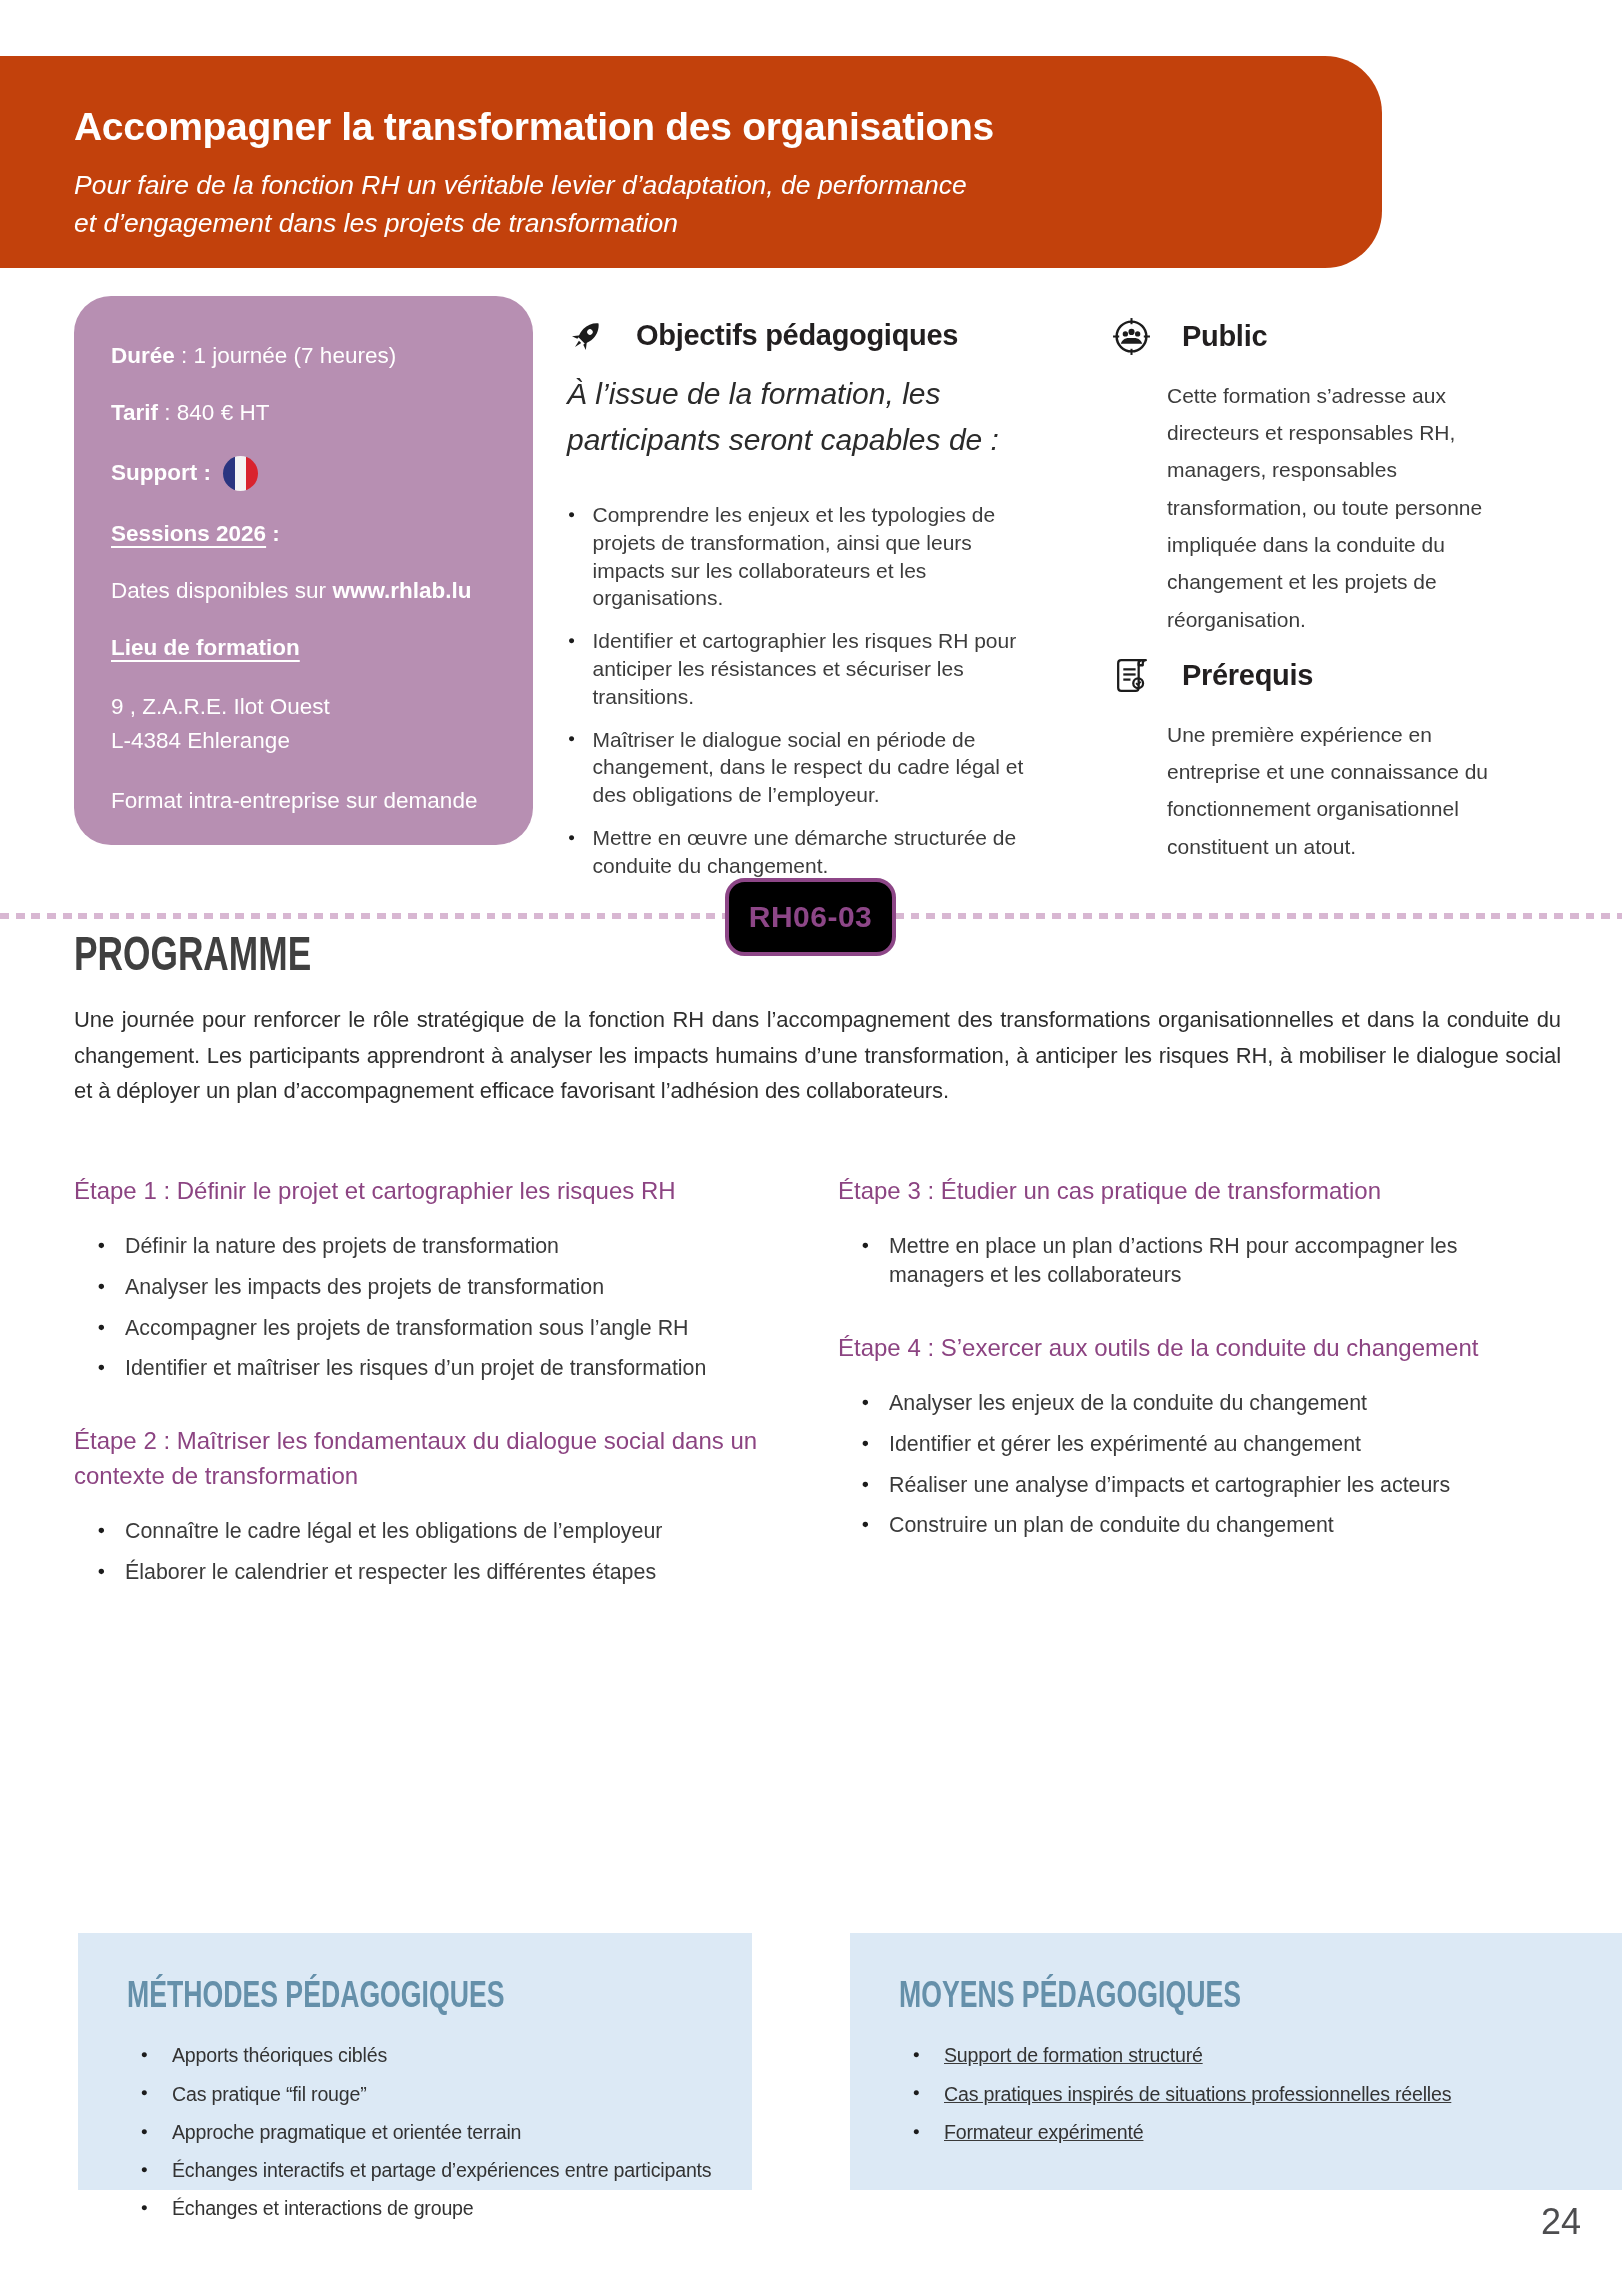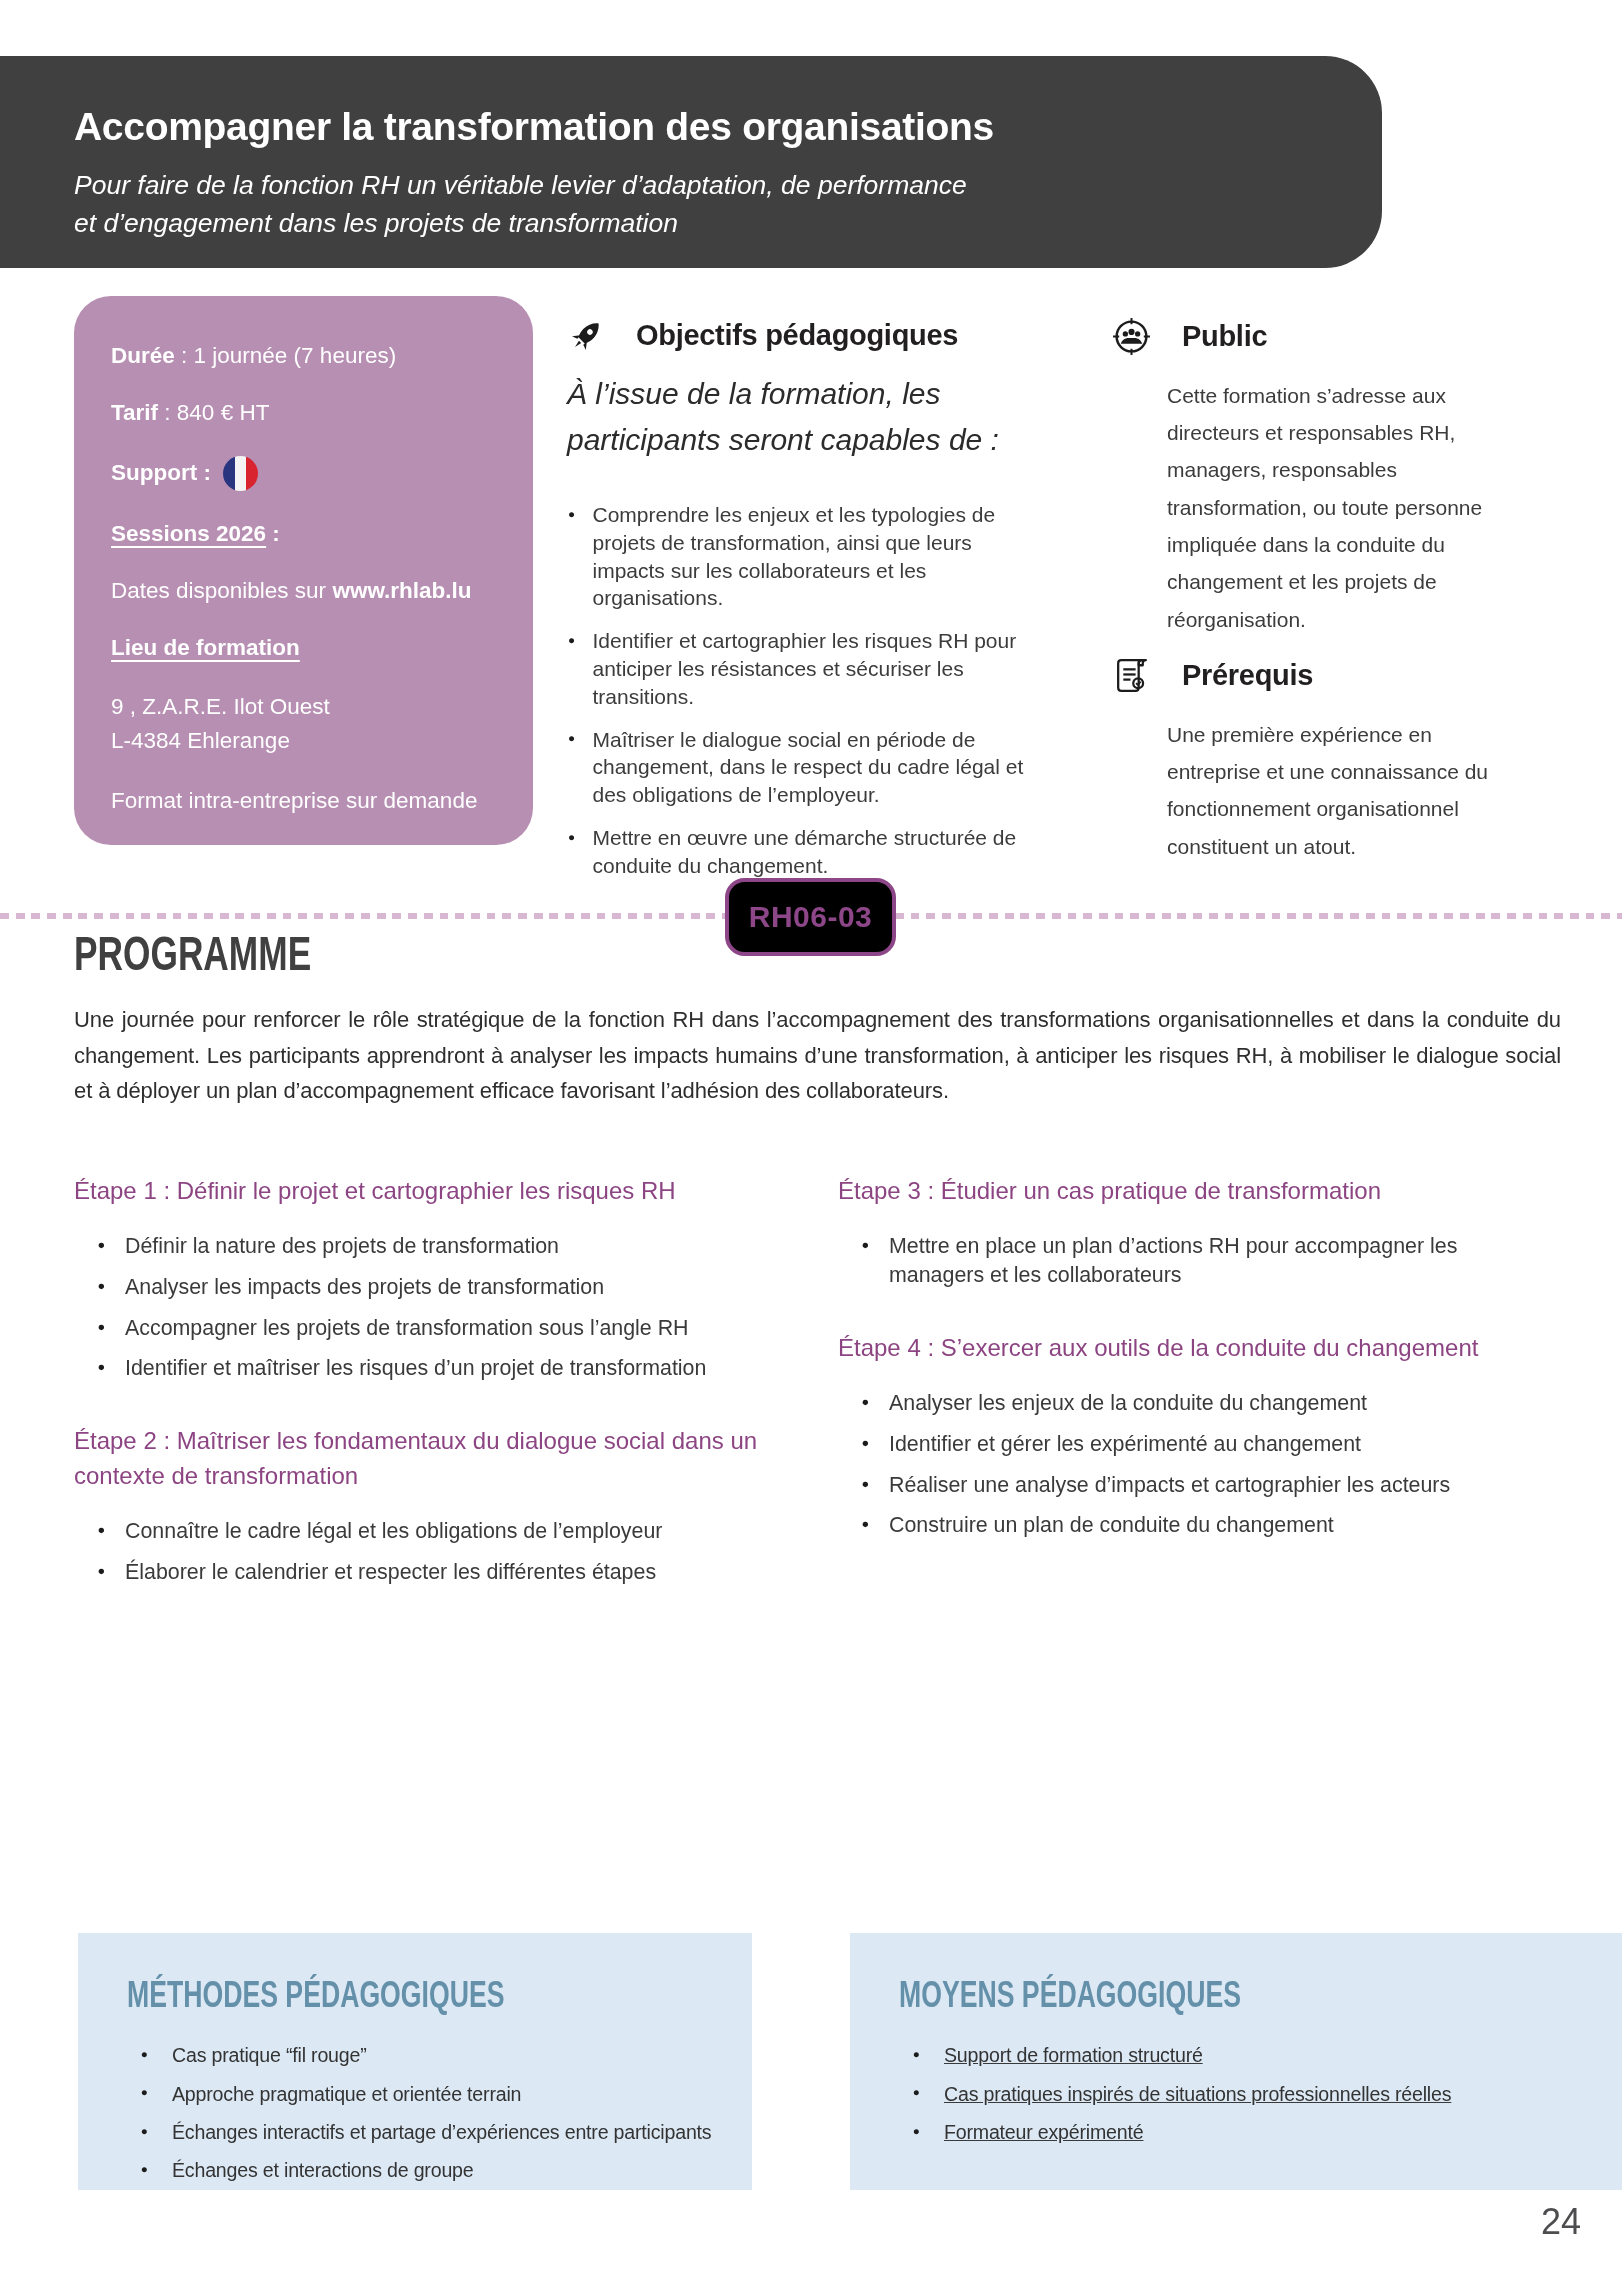--- a/index.html
+++ b/index.html
@@ -4,21 +4,21 @@
 <style>
   * { margin:0; padding:0; box-sizing:border-box; }
   html,body { background:#ffffff; }
   .page {
     position:relative; width:1622px; height:2294px; background:#ffffff;
     font-family:"Liberation Sans", sans-serif; color:#3a3a3a; overflow:hidden;
   }
   
   .header {
     position:absolute; left:0; top:56px; width:1382px; height:212px;
-    background:#404040; border-radius:0 57px 57px 0;
+    background:#c2410c; border-radius:0 57px 57px 0;
   }
   .header-title {
     position:absolute; left:74px; top:49px; color:#ffffff;
     font-size:39px; font-weight:700; letter-spacing:-0.3px;
   }
   .header-subtitle {
     position:absolute; left:74px; top:110px; color:#ffffff;
     font-size:26.5px; font-style:italic; line-height:38px; font-weight:400;
   }
   
@@ -246,20 +246,21 @@
         <li>Construire un plan de conduite du changement</li>
       </ul>
     </div>
   </div>
 
   <div class="bluebox box-methodes">
     <div class="bluebox-title">
       <span class="cond" style="transform:scaleX(0.74);">MÉTHODES PÉDAGOGIQUES</span>
     </div>
     <ul>
+      <li>Apports théoriques ciblés</li>
       <li>Cas pratique “fil rouge”</li>
       <li>Approche pragmatique et orientée terrain</li>
       <li>Échanges interactifs et partage d’expériences entre participants</li>
       <li>Échanges et interactions de groupe</li>
     </ul>
   </div>
 
   <div class="bluebox box-moyens">
     <div class="bluebox-title">
       <span class="cond" style="transform:scaleX(0.74);">MOYENS PÉDAGOGIQUES</span>

